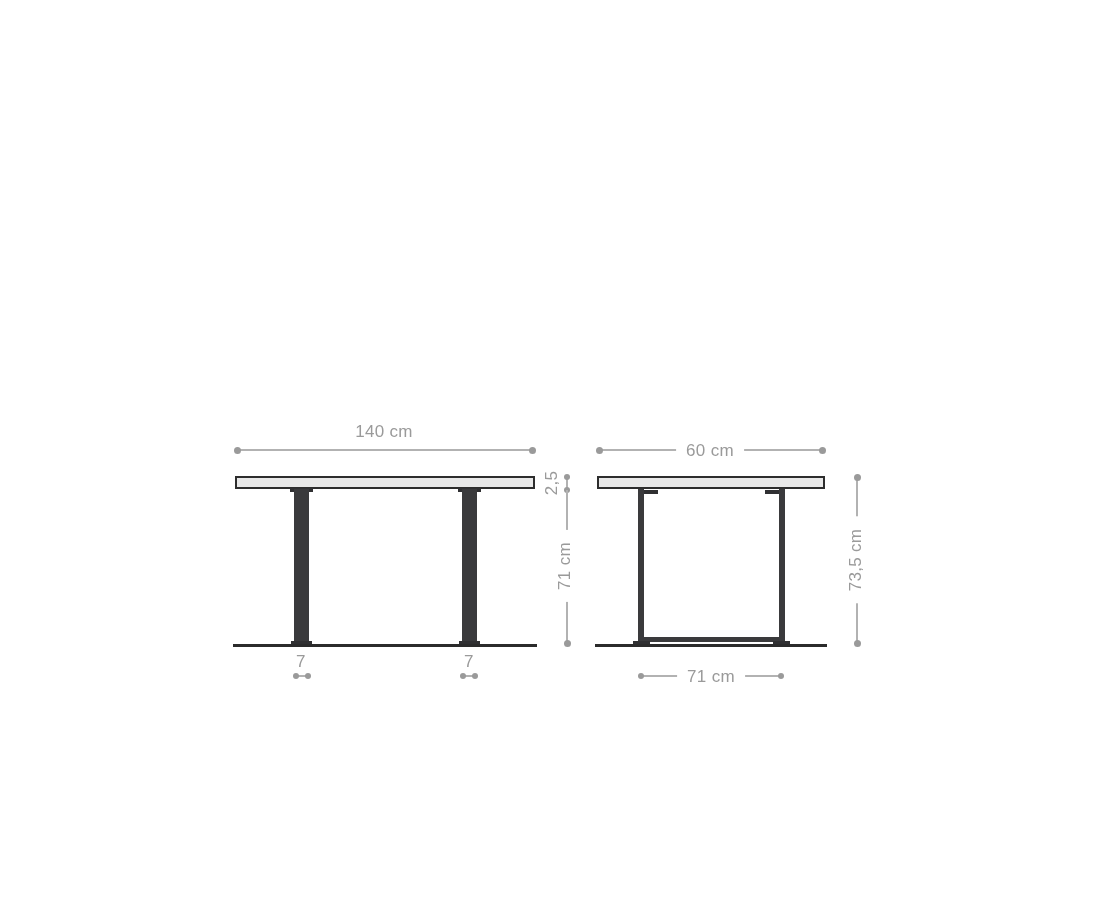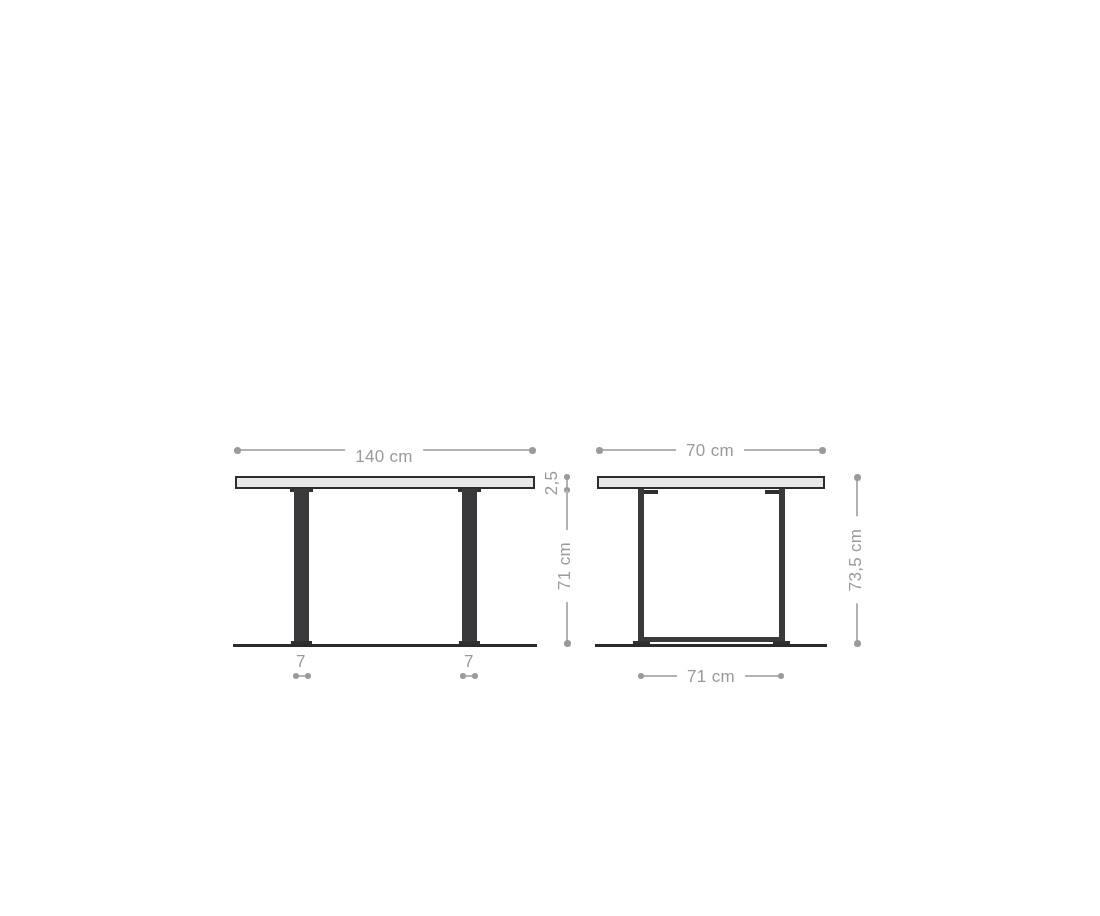--- a/index.html
+++ b/index.html
@@ -41,21 +41,21 @@
 </head>
 <body>
 
 <div class="stage">
 
   <div>
 
     <div class="hline" style="left:237px;top:449px;width:295px;"></div>
     <div class="dot" style="left:237px;top:450px;"></div>
     <div class="dot" style="left:532px;top:450px;"></div>
-    <div class="lbl bg" style="left:384px;top:456px;">140 cm</div>
+    <div class="lbl bg" style="left:384px;top:431px;">140 cm</div>
 
     <div class="tabletop" style="left:235px;top:476px;width:300px;"></div>
 
     <div class="darker" style="left:290px;top:488px;width:23px;height:4px;"></div>
     <div class="darker" style="left:458px;top:488px;width:23px;height:4px;"></div>
 
     <div class="dark" style="left:294px;top:489px;width:15px;height:157px;"></div>
     <div class="dark" style="left:462px;top:489px;width:15px;height:157px;"></div>
 
     <div class="darker" style="left:291px;top:641px;width:21px;height:5px;"></div>
@@ -81,21 +81,21 @@
     <div class="hline" style="left:463px;top:675px;width:12px;"></div>
     <div class="dot sm" style="left:463px;top:676px;"></div>
     <div class="dot sm" style="left:475px;top:676px;"></div>
   </div>
 
   <div>
 
     <div class="hline" style="left:599px;top:449px;width:223px;"></div>
     <div class="dot" style="left:599px;top:450px;"></div>
     <div class="dot" style="left:822px;top:450px;"></div>
-    <div class="lbl bg" style="left:710px;top:450px;">70 cm</div>
+    <div class="lbl bg" style="left:710px;top:450px;">60 cm</div>
 
     <div class="tabletop" style="left:597px;top:476px;width:228px;"></div>
 
     <div class="darker" style="left:638px;top:490px;width:20px;height:4px;"></div>
     <div class="darker" style="left:765px;top:490px;width:20px;height:4px;"></div>
 
     <div class="dark" style="left:638px;top:489px;width:6px;height:153px;"></div>
     <div class="dark" style="left:779px;top:489px;width:6px;height:153px;"></div>
 
     <div class="dark" style="left:638px;top:637px;width:147px;height:5px;"></div>

